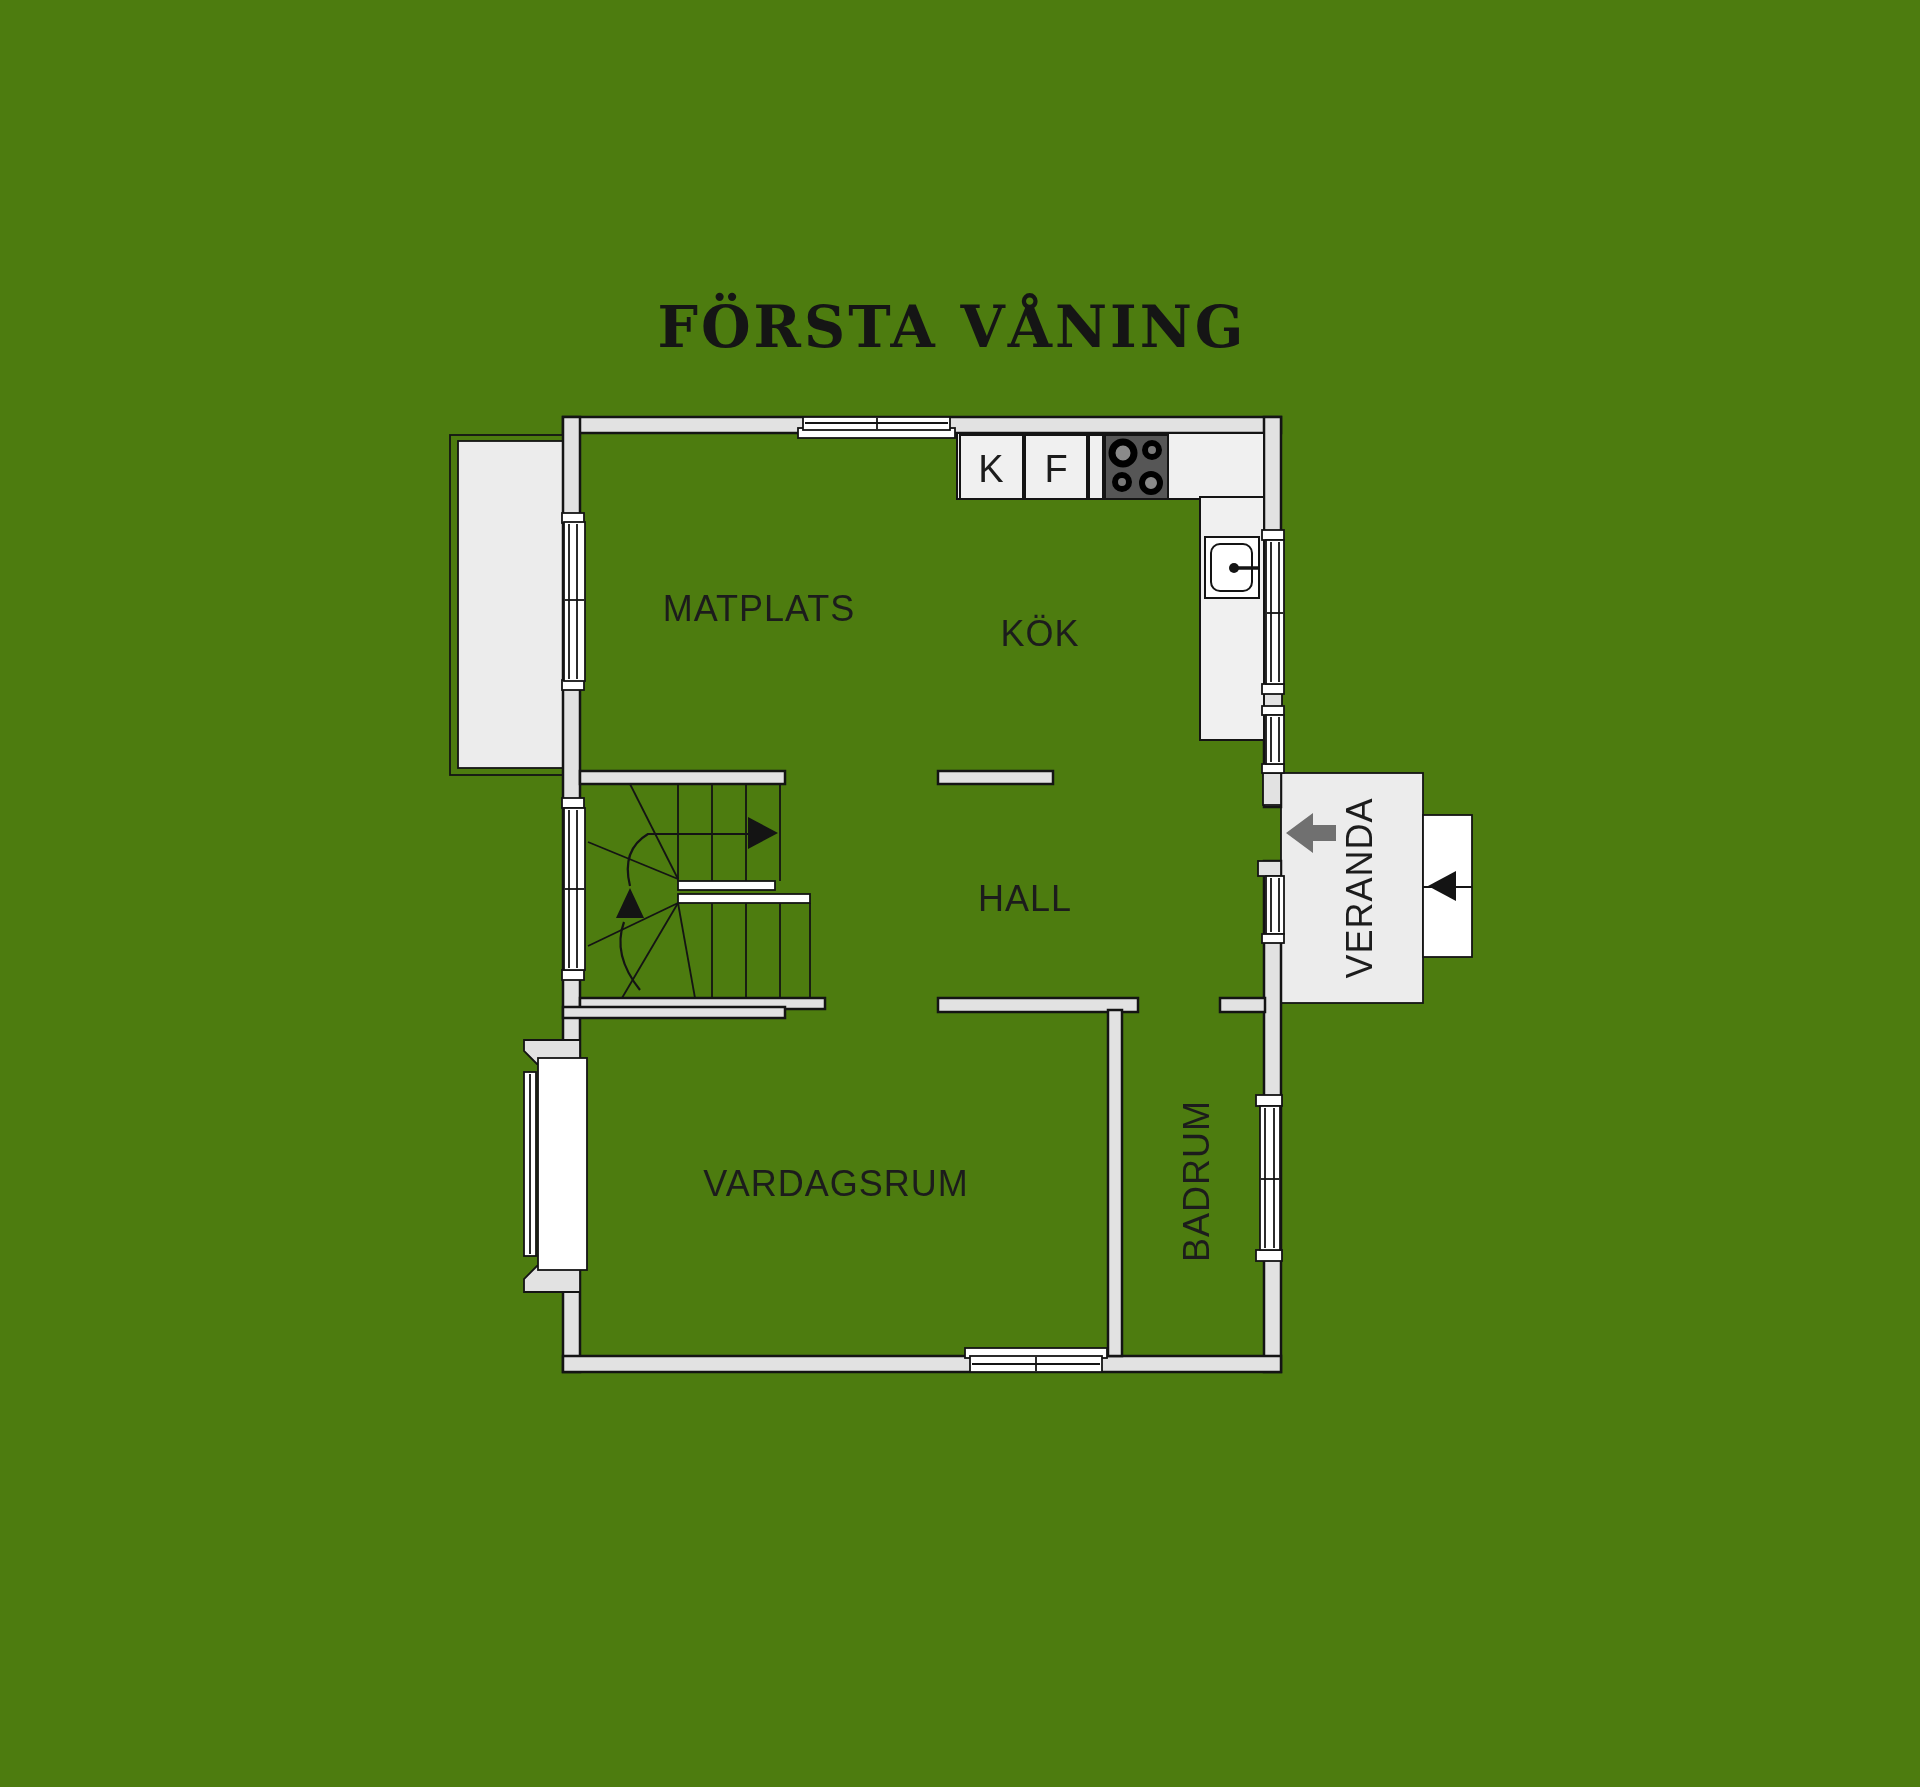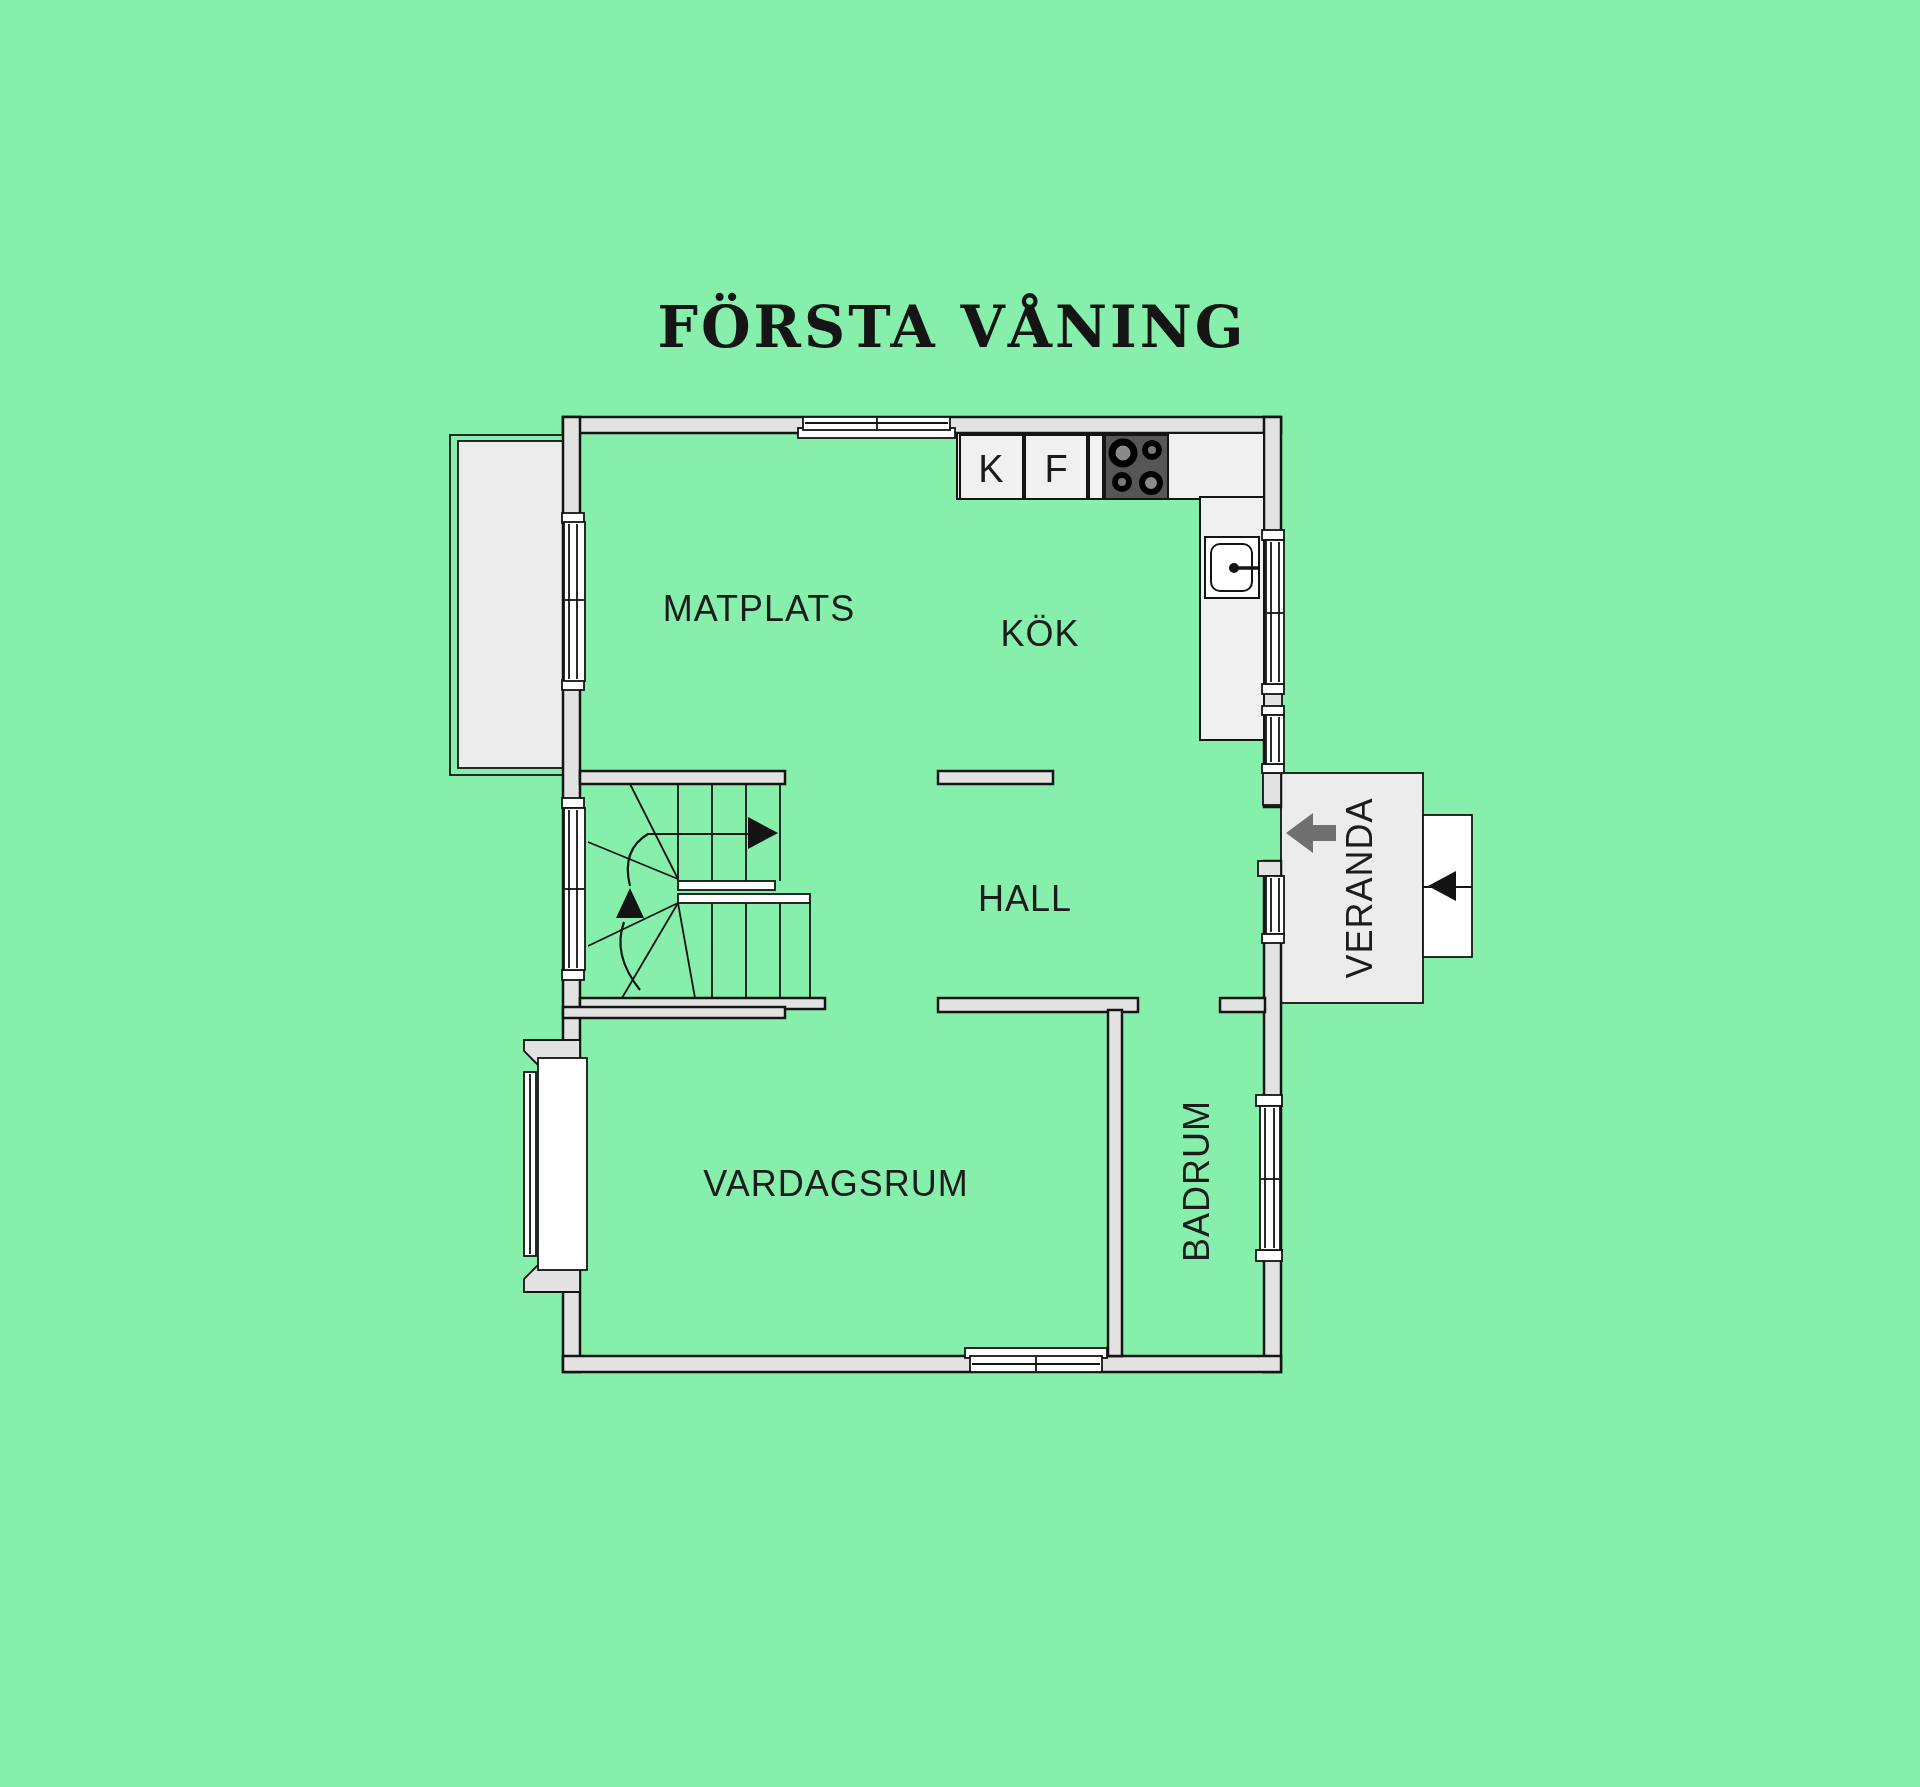--- a/index.html
+++ b/index.html
@@ -1,16 +1,16 @@
 <!DOCTYPE html>
 <html><head>
 <meta charset="utf-8">
 <style>
   html,body{margin:0;padding:0;background:#ffffff;}
-  .page{position:relative;width:1920px;height:1787px;background:#86efac;overflow:hidden;
+  .page{position:relative;width:1920px;height:1787px;background:#4d7c0f;overflow:hidden;
         font-family:"Liberation Sans",sans-serif;}
   svg{position:absolute;left:0;top:0;}
   .wall{fill:#e2e2e2;stroke:#141414;stroke-width:2.5;}
   .wall-thin{fill:#e2e2e2;stroke:#141414;stroke-width:1.8;}
   .deck{fill:#ececec;stroke:#141414;stroke-width:1.8;}
   .deck-outline{fill:none;stroke:#141414;stroke-width:1.8;}
   .counter{fill:#f0f0f0;stroke:#141414;stroke-width:2;}
   .win{fill:#ffffff;stroke:#141414;stroke-width:1.8;}
   .ln{stroke:#141414;stroke-width:1.8;fill:none;}
   .ln2{stroke:#141414;stroke-width:2.2;fill:none;}

